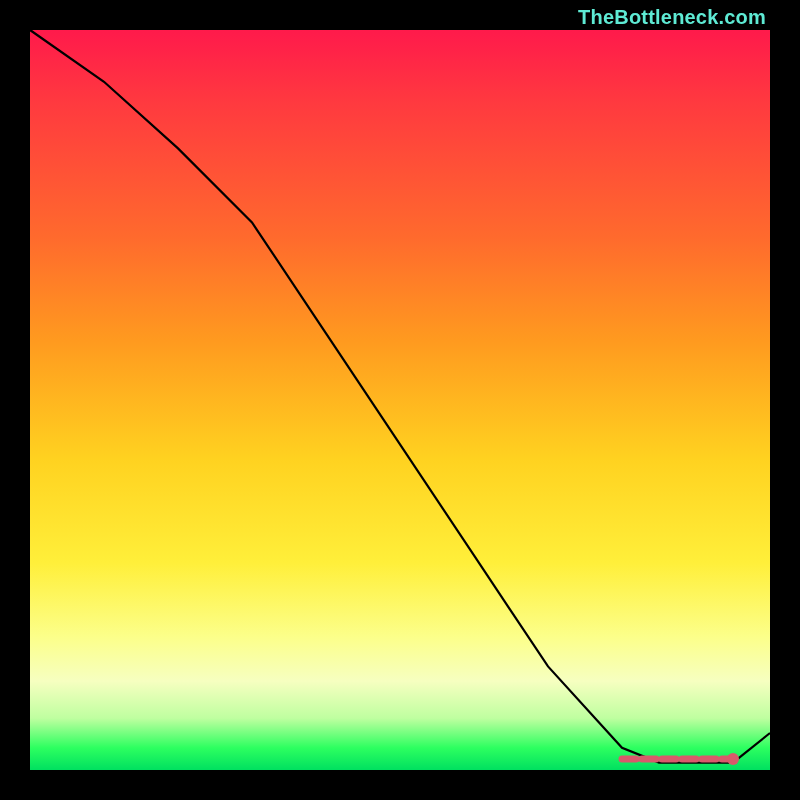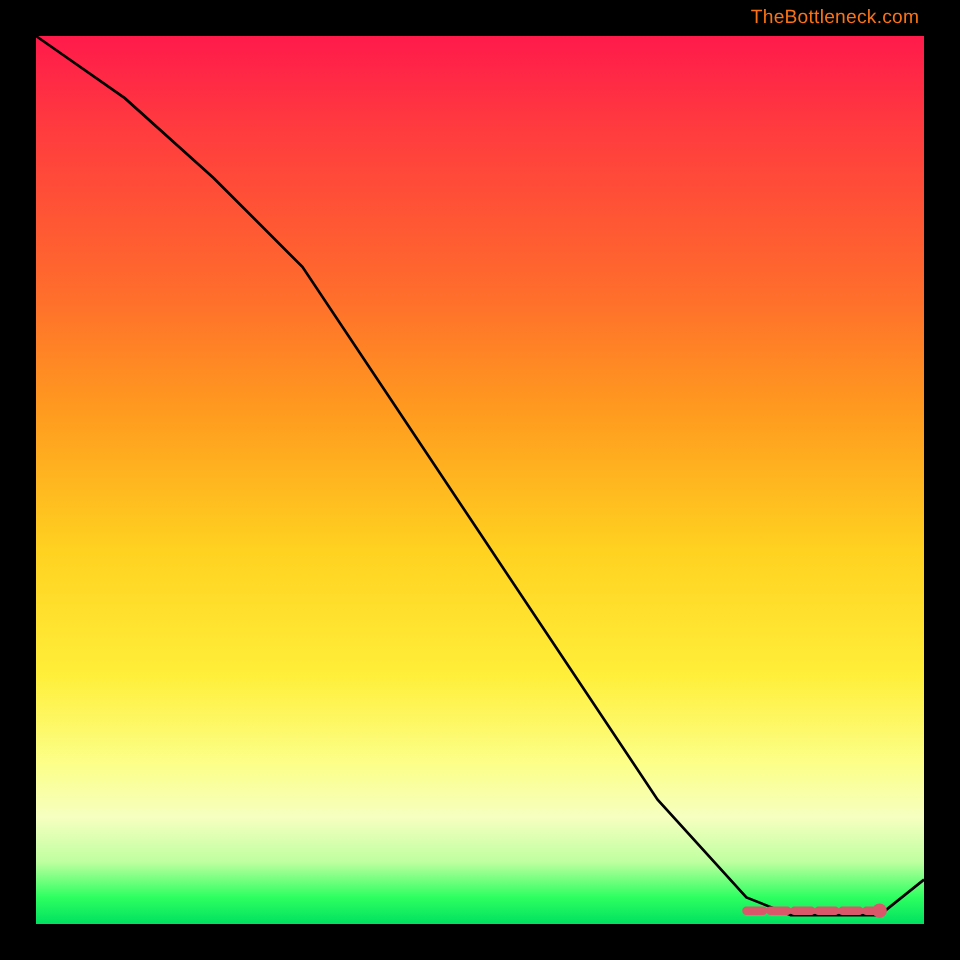--- a/index.html
+++ b/index.html
@@ -35,23 +35,23 @@
       #f6ffc0 88%,
       #bfffa0 93%,
       #2dff60 97%,
       #00e060 100%
     );
   }
   .watermark {
     position: absolute;
     top: 6px;
     right: 34px;
-    color: #f97316;
-    font-size: 16px;
-    font-weight: 400;
+    color: #5eead4;
+    font-size: 20px;
+    font-weight: 700;
     letter-spacing: 0.2px;
   }
   svg.overlay {
     position: absolute;
     left: 30px;
     top: 30px;
     width: 740px;
     height: 740px;
     overflow: visible;
   }

